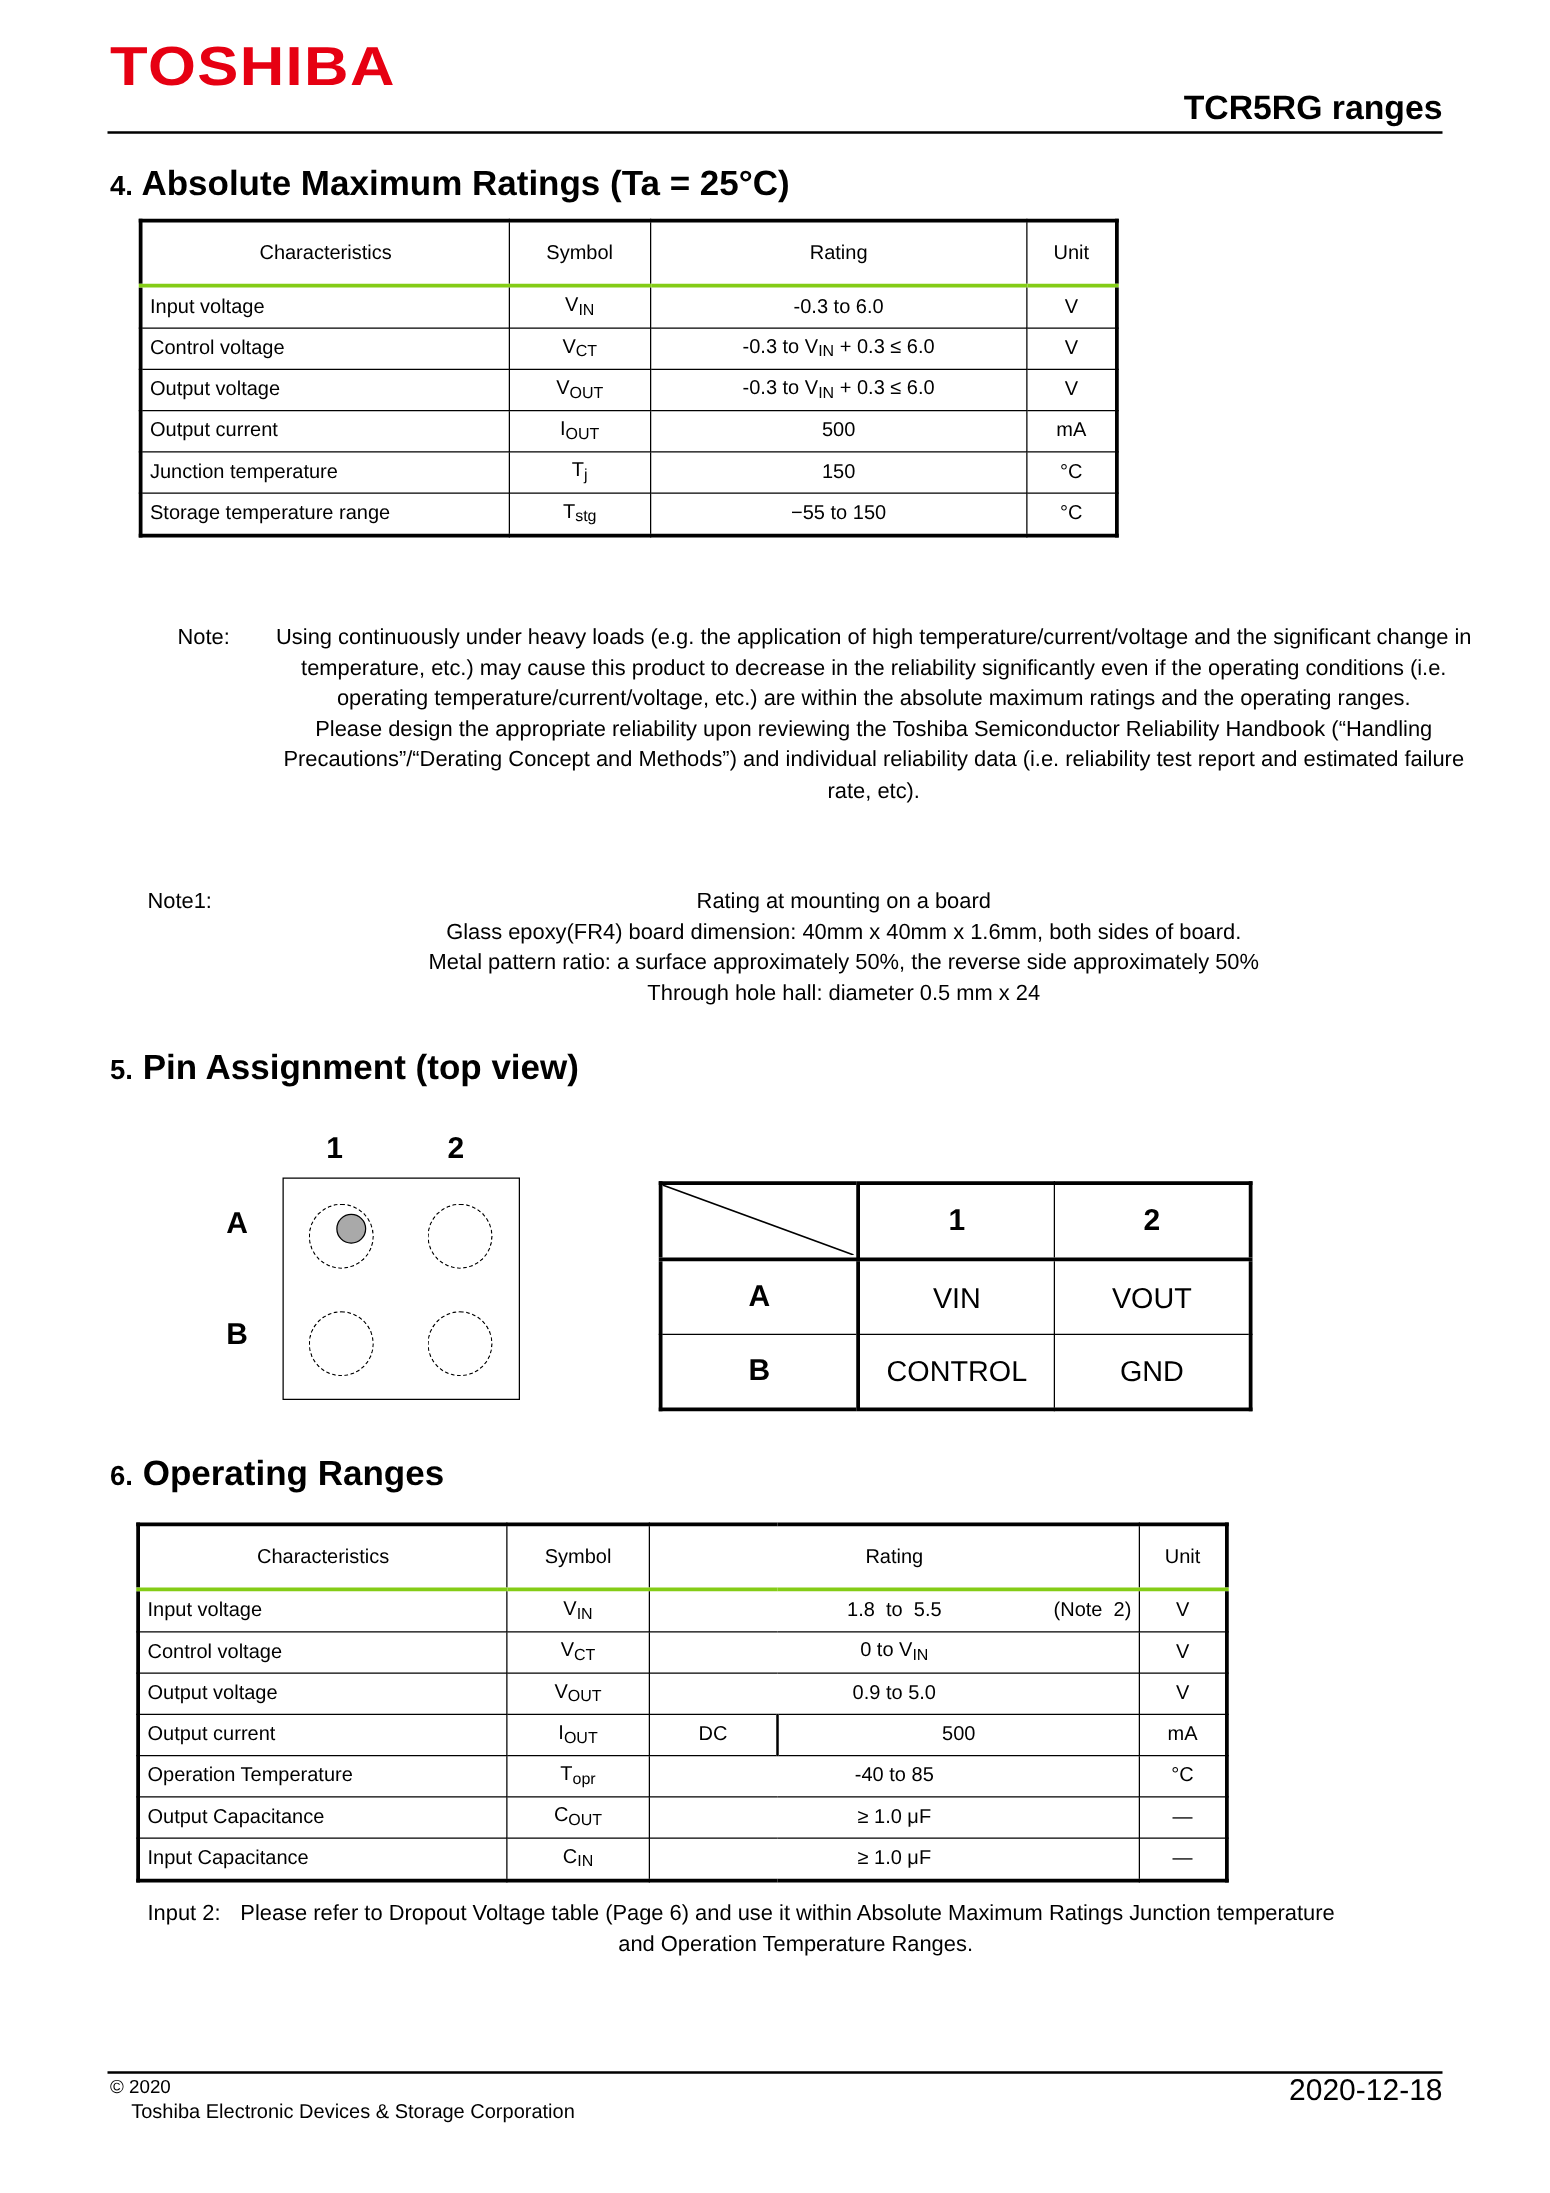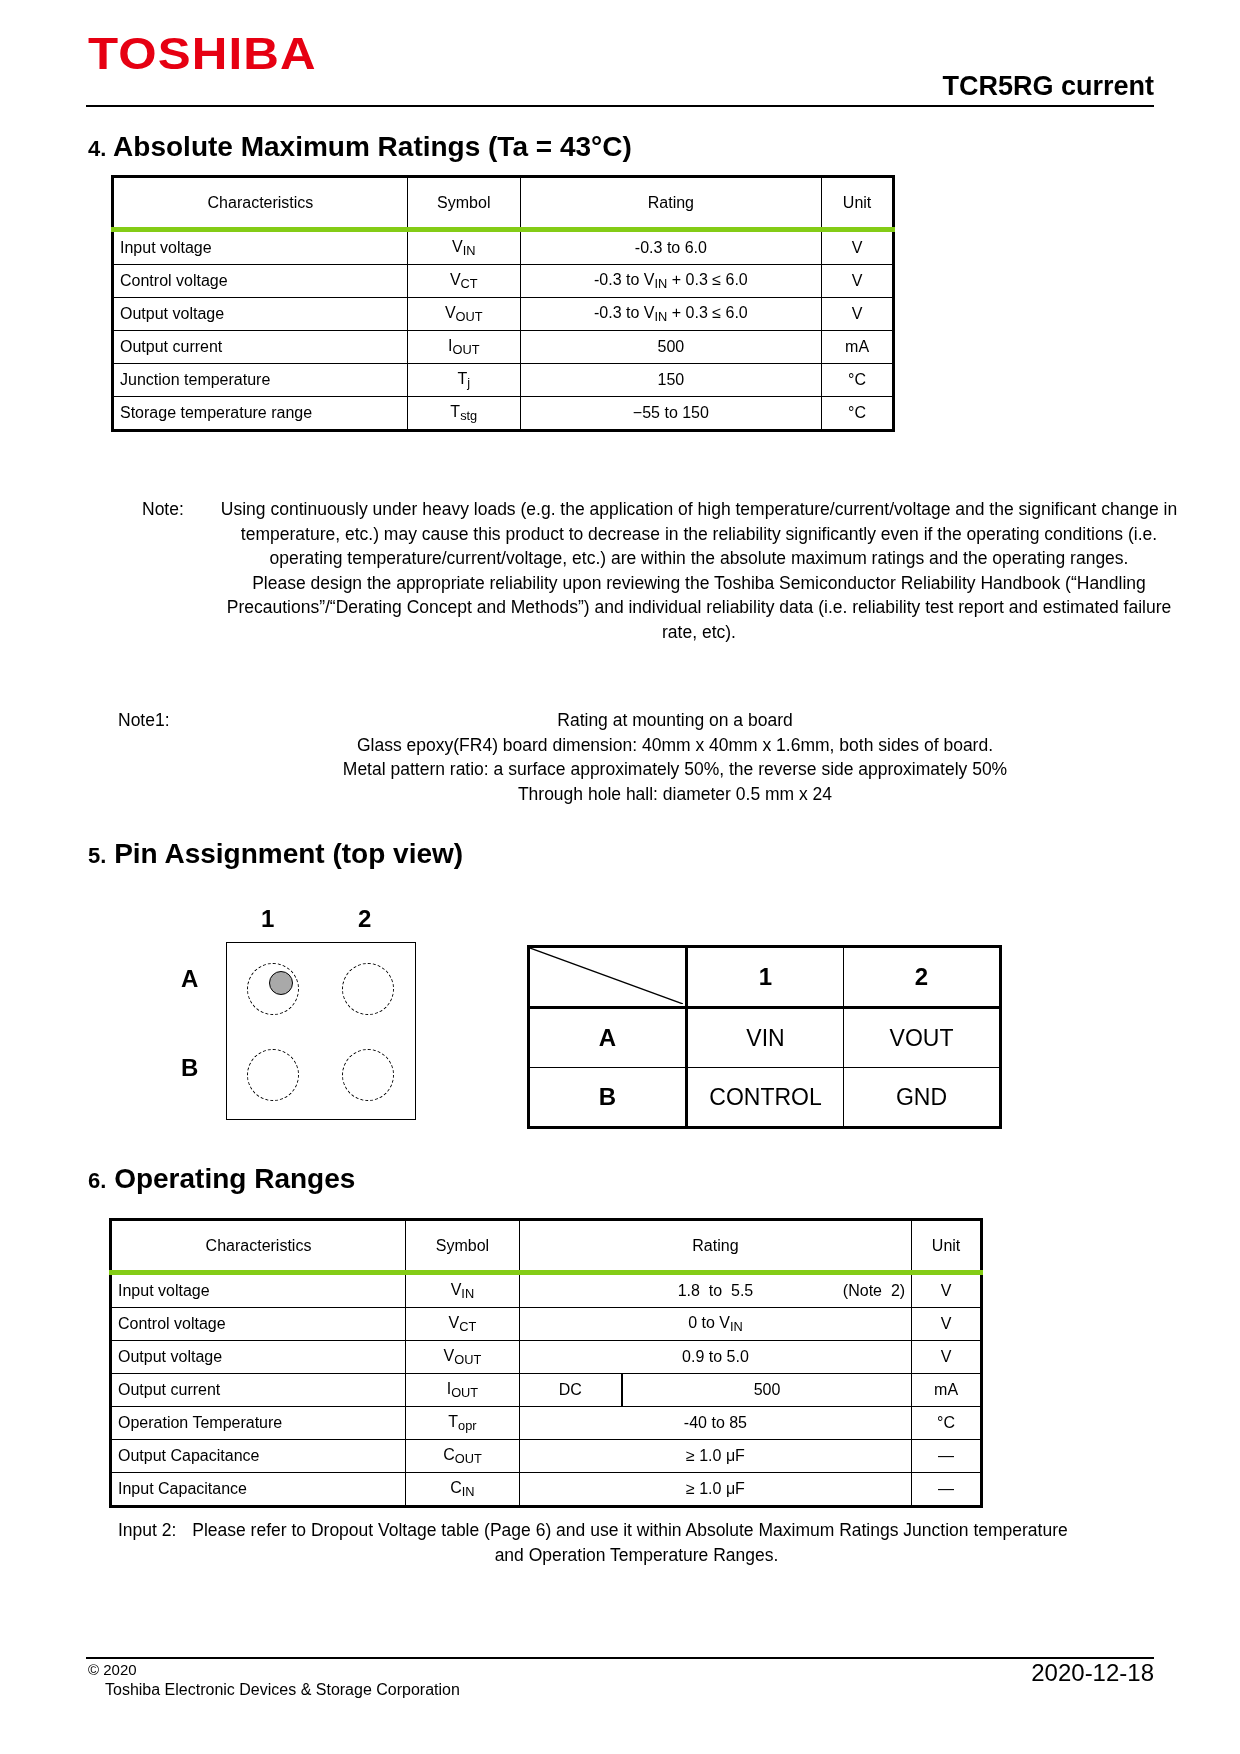--- a/index.html
+++ b/index.html
@@ -9,21 +9,21 @@
   .logo { left: 88px; top: 30px; font-family: "Liberation Sans", sans-serif; font-weight: bold; font-size: 44px; color: #e60012; letter-spacing: 1px; transform: scaleX(1.12); transform-origin: left top; line-height: 48px; }
   .series { right: 86px; top: 70px; font-size: 27px; font-weight: bold; line-height: 32px; }
   .hdr-rule { left: 86px; top: 105px; width: 1068px; height: 2px; background: #000; }
 
   .sec-title { font-size: 28px; font-weight: bold; line-height: 34px; }
   .sec-title .num { font-size: 22px; }
 
   table.spec { position: absolute; border-collapse: collapse; font-size: 16px; }
   table.spec td { border: 1px solid #000; height: 32px; padding: 0 6px; text-align: center; vertical-align: middle; }
   table.spec tr.head td { height: 49px; }
-  table.spec tr.head td { border-bottom: 5px solid #84cc16; }
+  table.spec tr.head td { border-bottom: 3px solid #84cc16; }
   table.spec td.left { text-align: left; }
   table.spec { border: 3px solid #000; }
   sub.s { font-size: 0.8em; vertical-align: -0.25em; }
 
   .note { font-size: 17.5px; line-height: 24.5px; }
   .note .lbl { position: absolute; left: 0; top: 0; }
   .note .body { position: absolute; left: 77px; top: 0; width: 960px; text-align: center; }
 
   
   .pkg { left: 226px; top: 942px; width: 190px; height: 178px; border: 1.5px solid #000; box-sizing: border-box; }
@@ -41,26 +41,26 @@
 
   .foot-rule { left: 86px; top: 1657px; width: 1068px; height: 2px; background: #000; }
   .foot-copy { left: 88px; top: 1661px; font-size: 15px; }
   .foot-corp { left: 105px; top: 1681px; font-size: 16px; }
   .foot-date { right: 86px; top: 1659px; font-size: 24px; }
 </style>
 </head>
 <body>
 
 <div class="abs logo">TOSHIBA</div>
-<div class="abs series">TCR5RG current</div>
+<div class="abs series">TCR5RG ranges</div>
 <div class="abs hdr-rule"></div>
 
 <div class="abs sec-title" style="left:88px; top:130px;">
   <span class="num">4.</span>
-  <span>Absolute Maximum Ratings (Ta = 43°C)</span>
+  <span>Absolute Maximum Ratings (Ta = 25°C)</span>
 </div>
 
 <table class="spec" style="left:111px; top:175px; width:784px;">
   <colgroup>
       <col style="width:296px">
       <col style="width:113px">
       <col style="width:303px">
       <col style="width:72px">
     </colgroup>
   <tbody>

